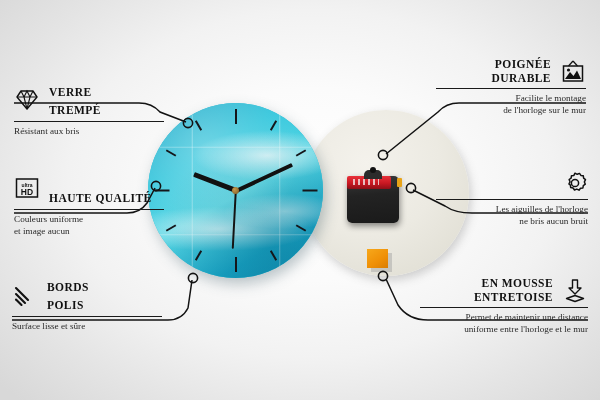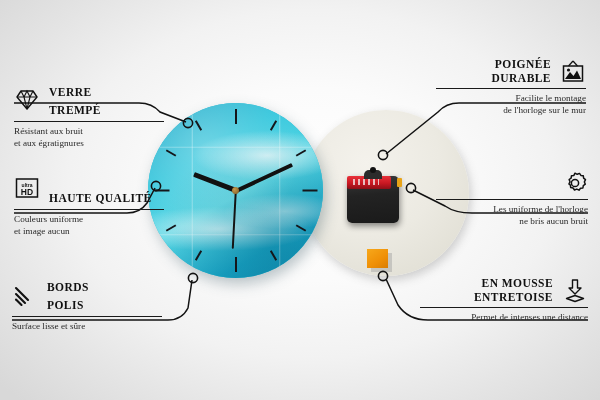--- a/index.html
+++ b/index.html
@@ -214,22 +214,21 @@
             <path d="M3 10 L7 4 L19 4 L23 10 L13 22 Z" fill="none" stroke="#111" stroke-width="1.4" stroke-linejoin="round"></path>
             <path d="M3 10 H23 M7 4 L10 10 L13 22 M19 4 L16 10 L13 22 M10 10 L13 4 L16 10" fill="none" stroke="#111" stroke-width="1.1"></path>
           </svg>
       </span>
       <span>
         <span class="title">VERRE</span><br>
         <span class="title">TREMPÉ</span>
       </span>
     </div>
     <div class="rule"></div>
-    <div class="desc">Résistant aux bruit</div>
-    <div class="desc">et aux égratignures</div>
+    <div class="desc">Résistant aux bris</div>
   </div>
 
   <div class="callout left" style="left:14px; top:170px; width:150px;">
     <div class="head">
       <span class="ico">
         <svg viewBox="0 0 26 26">
             <rect x="2.5" y="4" width="21" height="18" fill="none" stroke="#111" stroke-width="1.5"></rect>
             <text x="13" y="11.5" font-family="Liberation Sans, sans-serif" font-size="5" font-weight="bold" text-anchor="middle" fill="#111">ultra</text>
             <text x="13" y="19.5" font-family="Liberation Sans, sans-serif" font-size="8.5" font-weight="bold" text-anchor="middle" fill="#111">HD</text>
           </svg>
@@ -289,34 +288,35 @@
   <div class="callout right" style="left:436px; top:170px; width:152px;">
     <div class="head">
       <span class="ico">
         <svg viewBox="0 0 26 26">
             <path d="M13 3.2 l2.2 1.1 2.3-.9 1.4 2 2.4.4.3 2.4 1.9 1.5-1.1 2.2.9 2.3-2 1.4-.4 2.4-2.4.3-1.5 1.9-2.2-1.1-2.3.9-1.4-2-2.4-.4-.3-2.4L6.9 14l1.1-2.2-.9-2.3 2-1.4.4-2.4 2.4-.3z" fill="none" stroke="#111" stroke-width="1.5" stroke-linejoin="round"></path>
             <circle cx="13" cy="13" r="3.6" fill="none" stroke="#111" stroke-width="1.5"></circle>
           </svg>
       </span>
     </div>
     <div class="rule"></div>
-    <div class="desc">Les uniforme de l'horloge</div>
+    <div class="desc">Les aiguilles de l'horloge</div>
     <div class="desc">ne bris aucun bruit</div>
   </div>
 
   <div class="callout right" style="left:420px; top:277px; width:168px;">
     <div class="head">
       <span style="flex:1">
         <span class="title" style="display:block">EN MOUSSE</span>
         <span class="title" style="display:block">ENTRETOISE</span>
       </span>
       <span class="ico">
         <svg viewBox="0 0 26 26">
             <path d="M10.5 2 h5 v8 h3.5 L13 16 L7 10 h3.5 z" fill="none" stroke="#111" stroke-width="1.4" stroke-linejoin="round"></path>
             <path d="M13 17.5 L21.5 20.5 L13 23.5 L4.5 20.5 Z" fill="none" stroke="#111" stroke-width="1.4" stroke-linejoin="round"></path>
           </svg>
       </span>
     </div>
     <div class="rule"></div>
-    <div class="desc">Permet de intenses une distance</div>
+    <div class="desc">Permet de maintenir une distance</div>
+    <div class="desc">uniforme entre l'horloge et le mur</div>
   </div>
 
 </div>
 
 </body></html>

